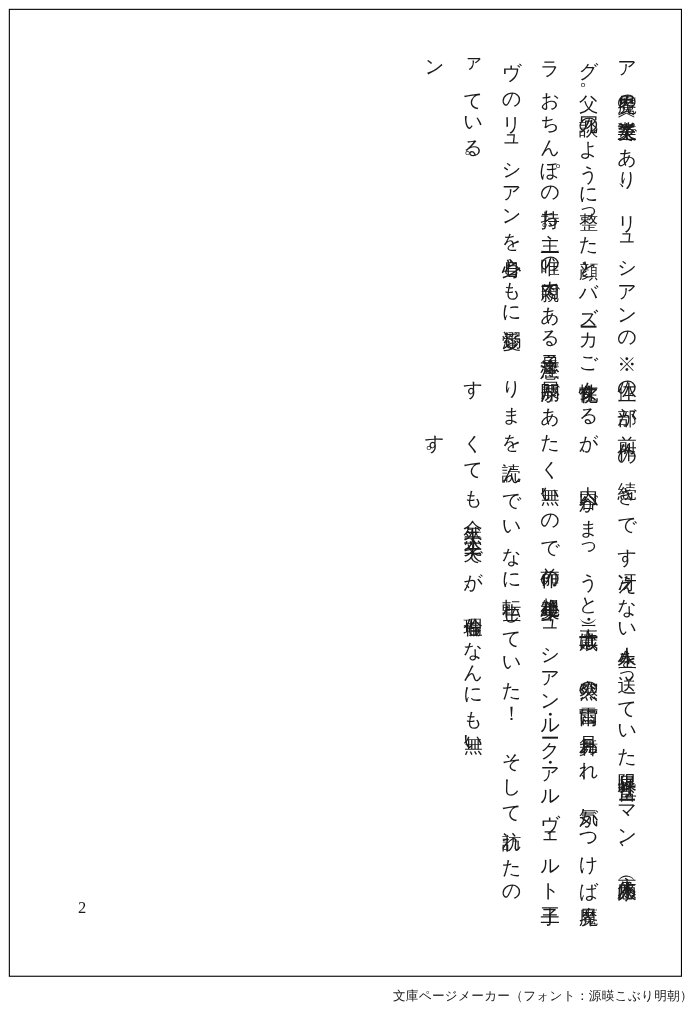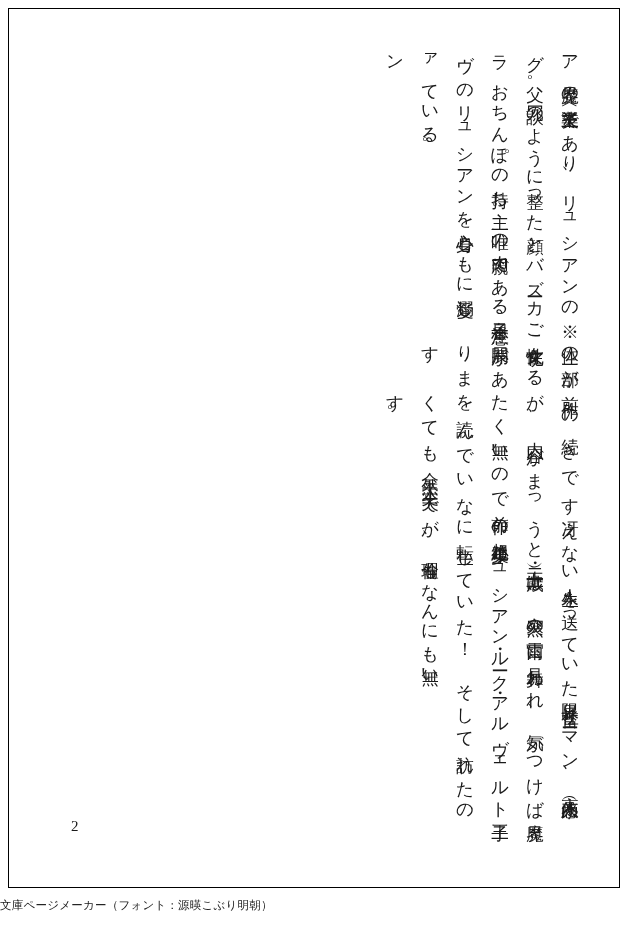--- a/index.html
+++ b/index.html
@@ -70,21 +70,21 @@
     color: #1a1a1a;
     letter-spacing: 0;
   }
 
   
   #footer-credit {
     position: absolute;
     left: 0;
     top: 898px;
     width: 630px;
-    text-align: left;
+    text-align: right;
     font-size: 11.5px;
     color: #1a1a1a;
     font-family: "Liberation Serif", "DejaVu Serif", serif;
     letter-spacing: 0.02em;
   }
 </style>
 </head>
 <body>
 
 <div id="page-frame">

